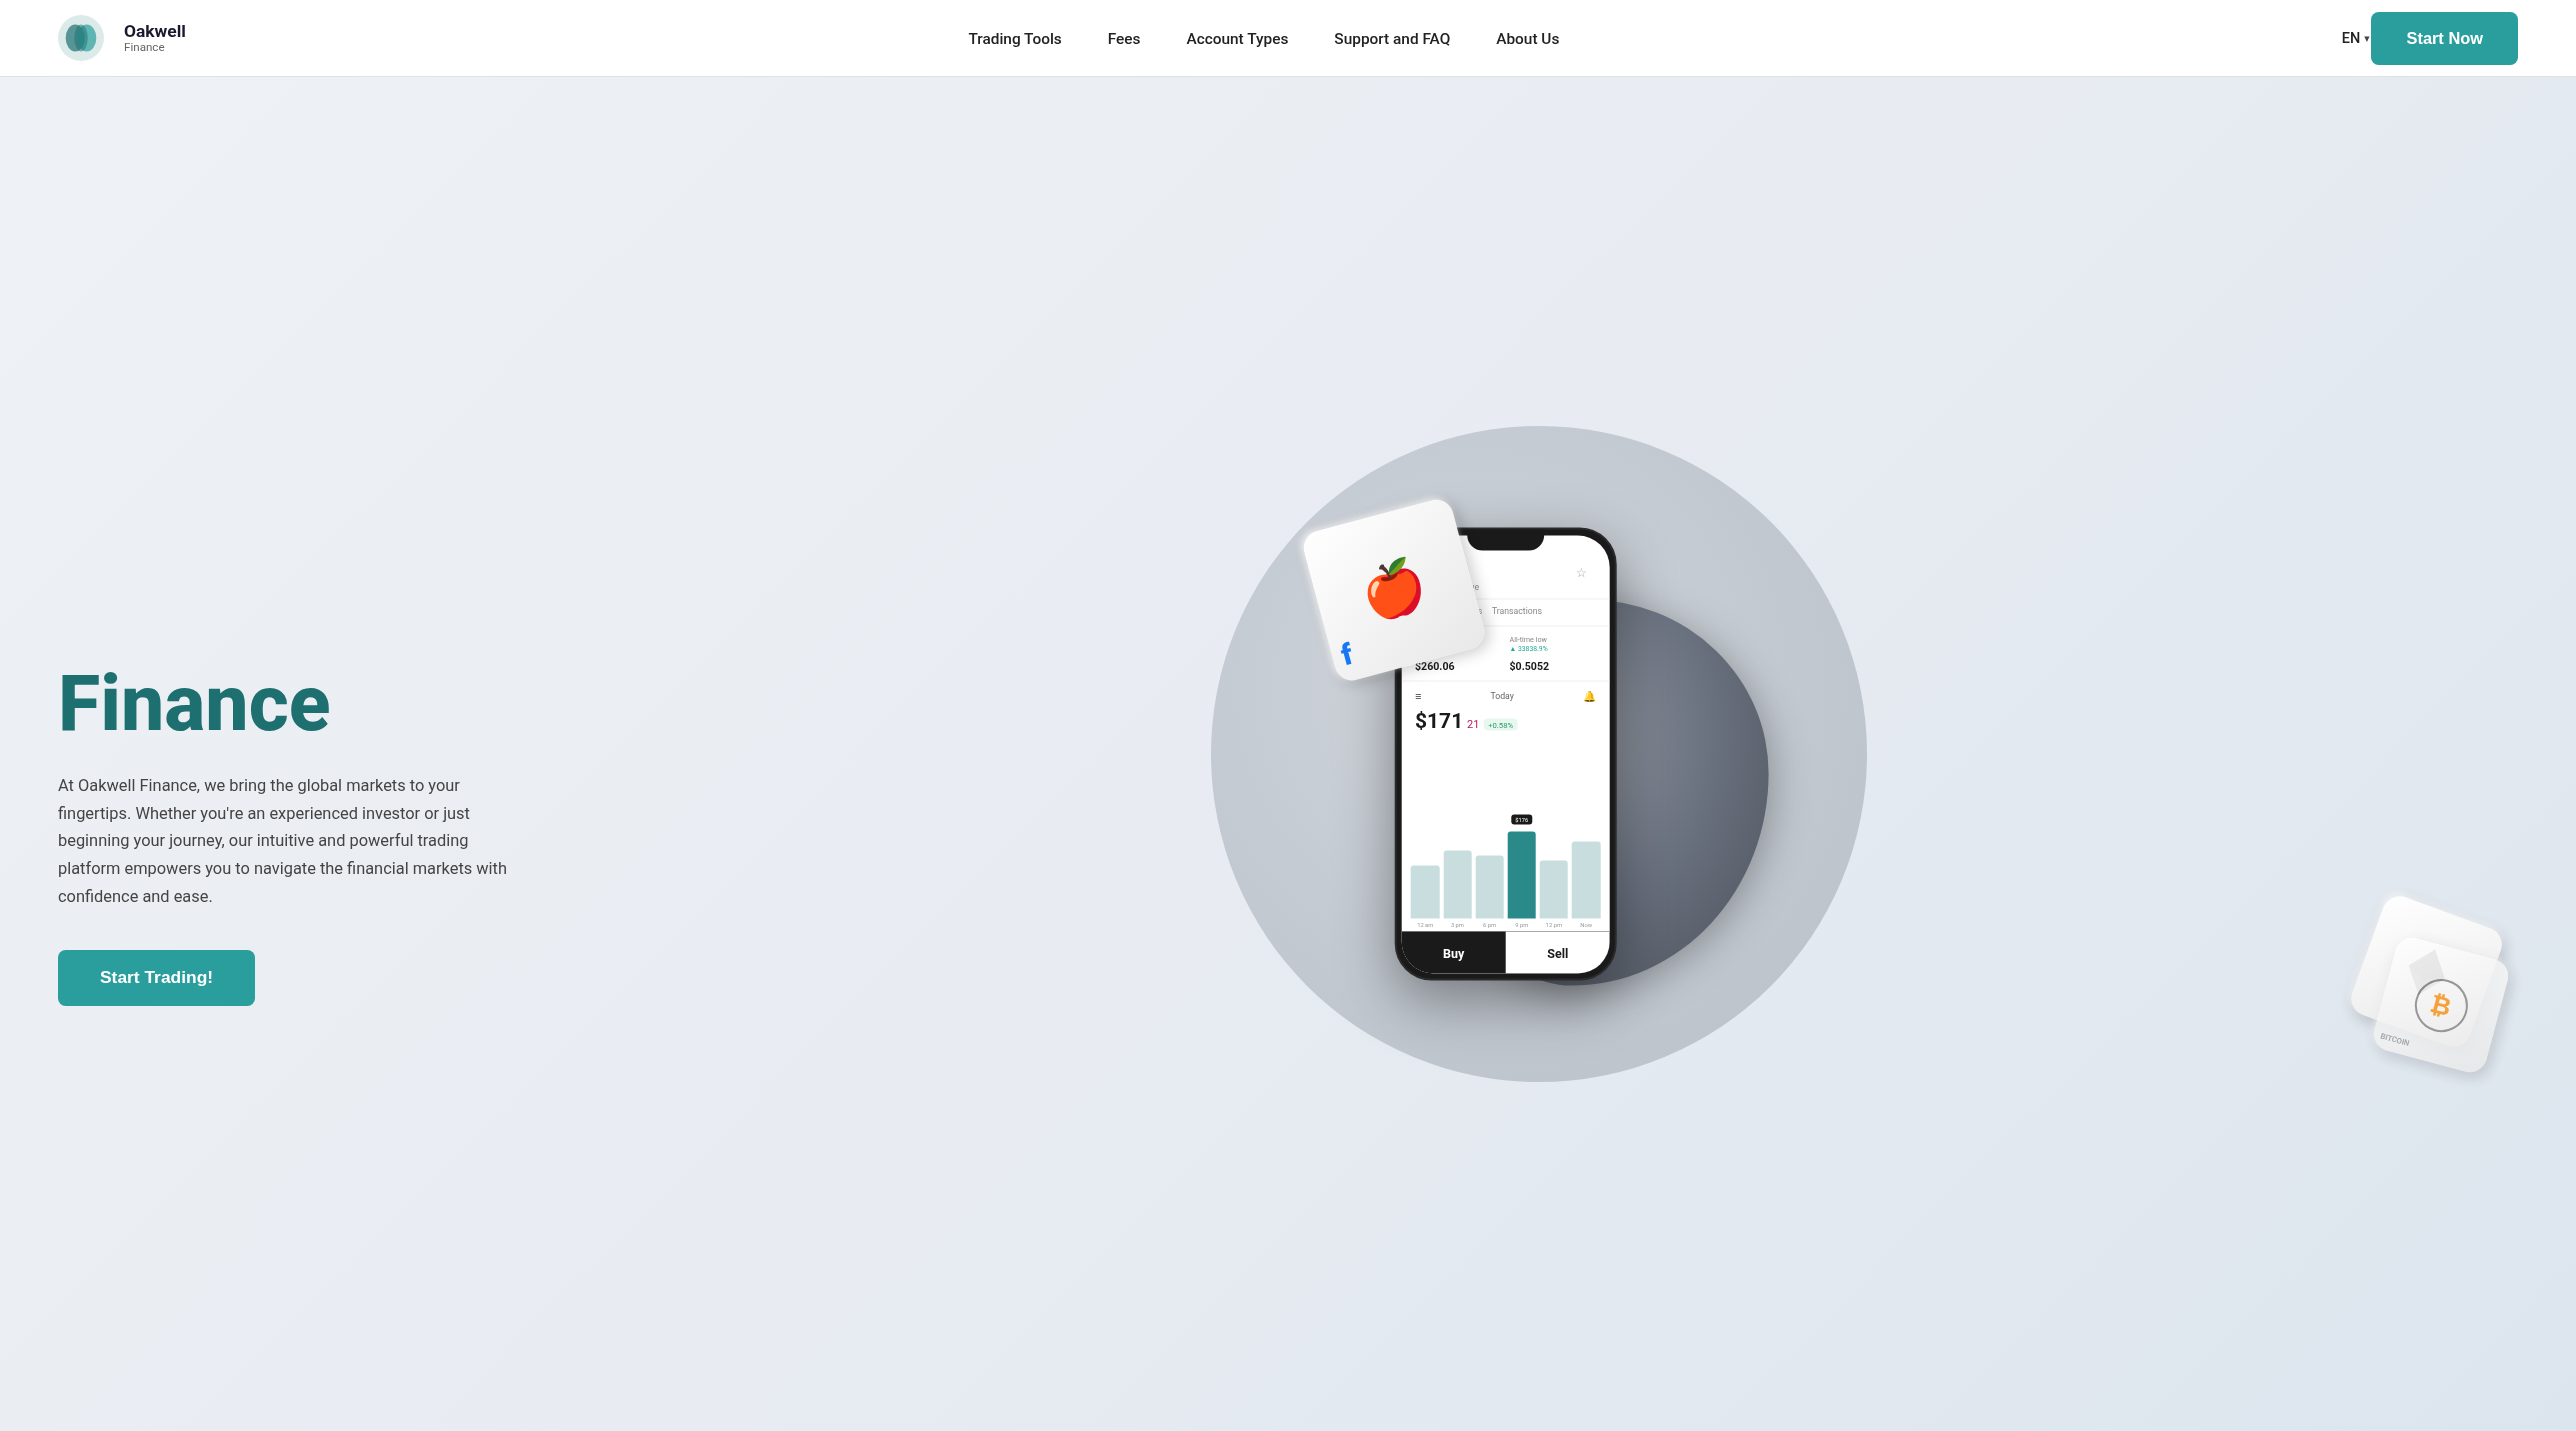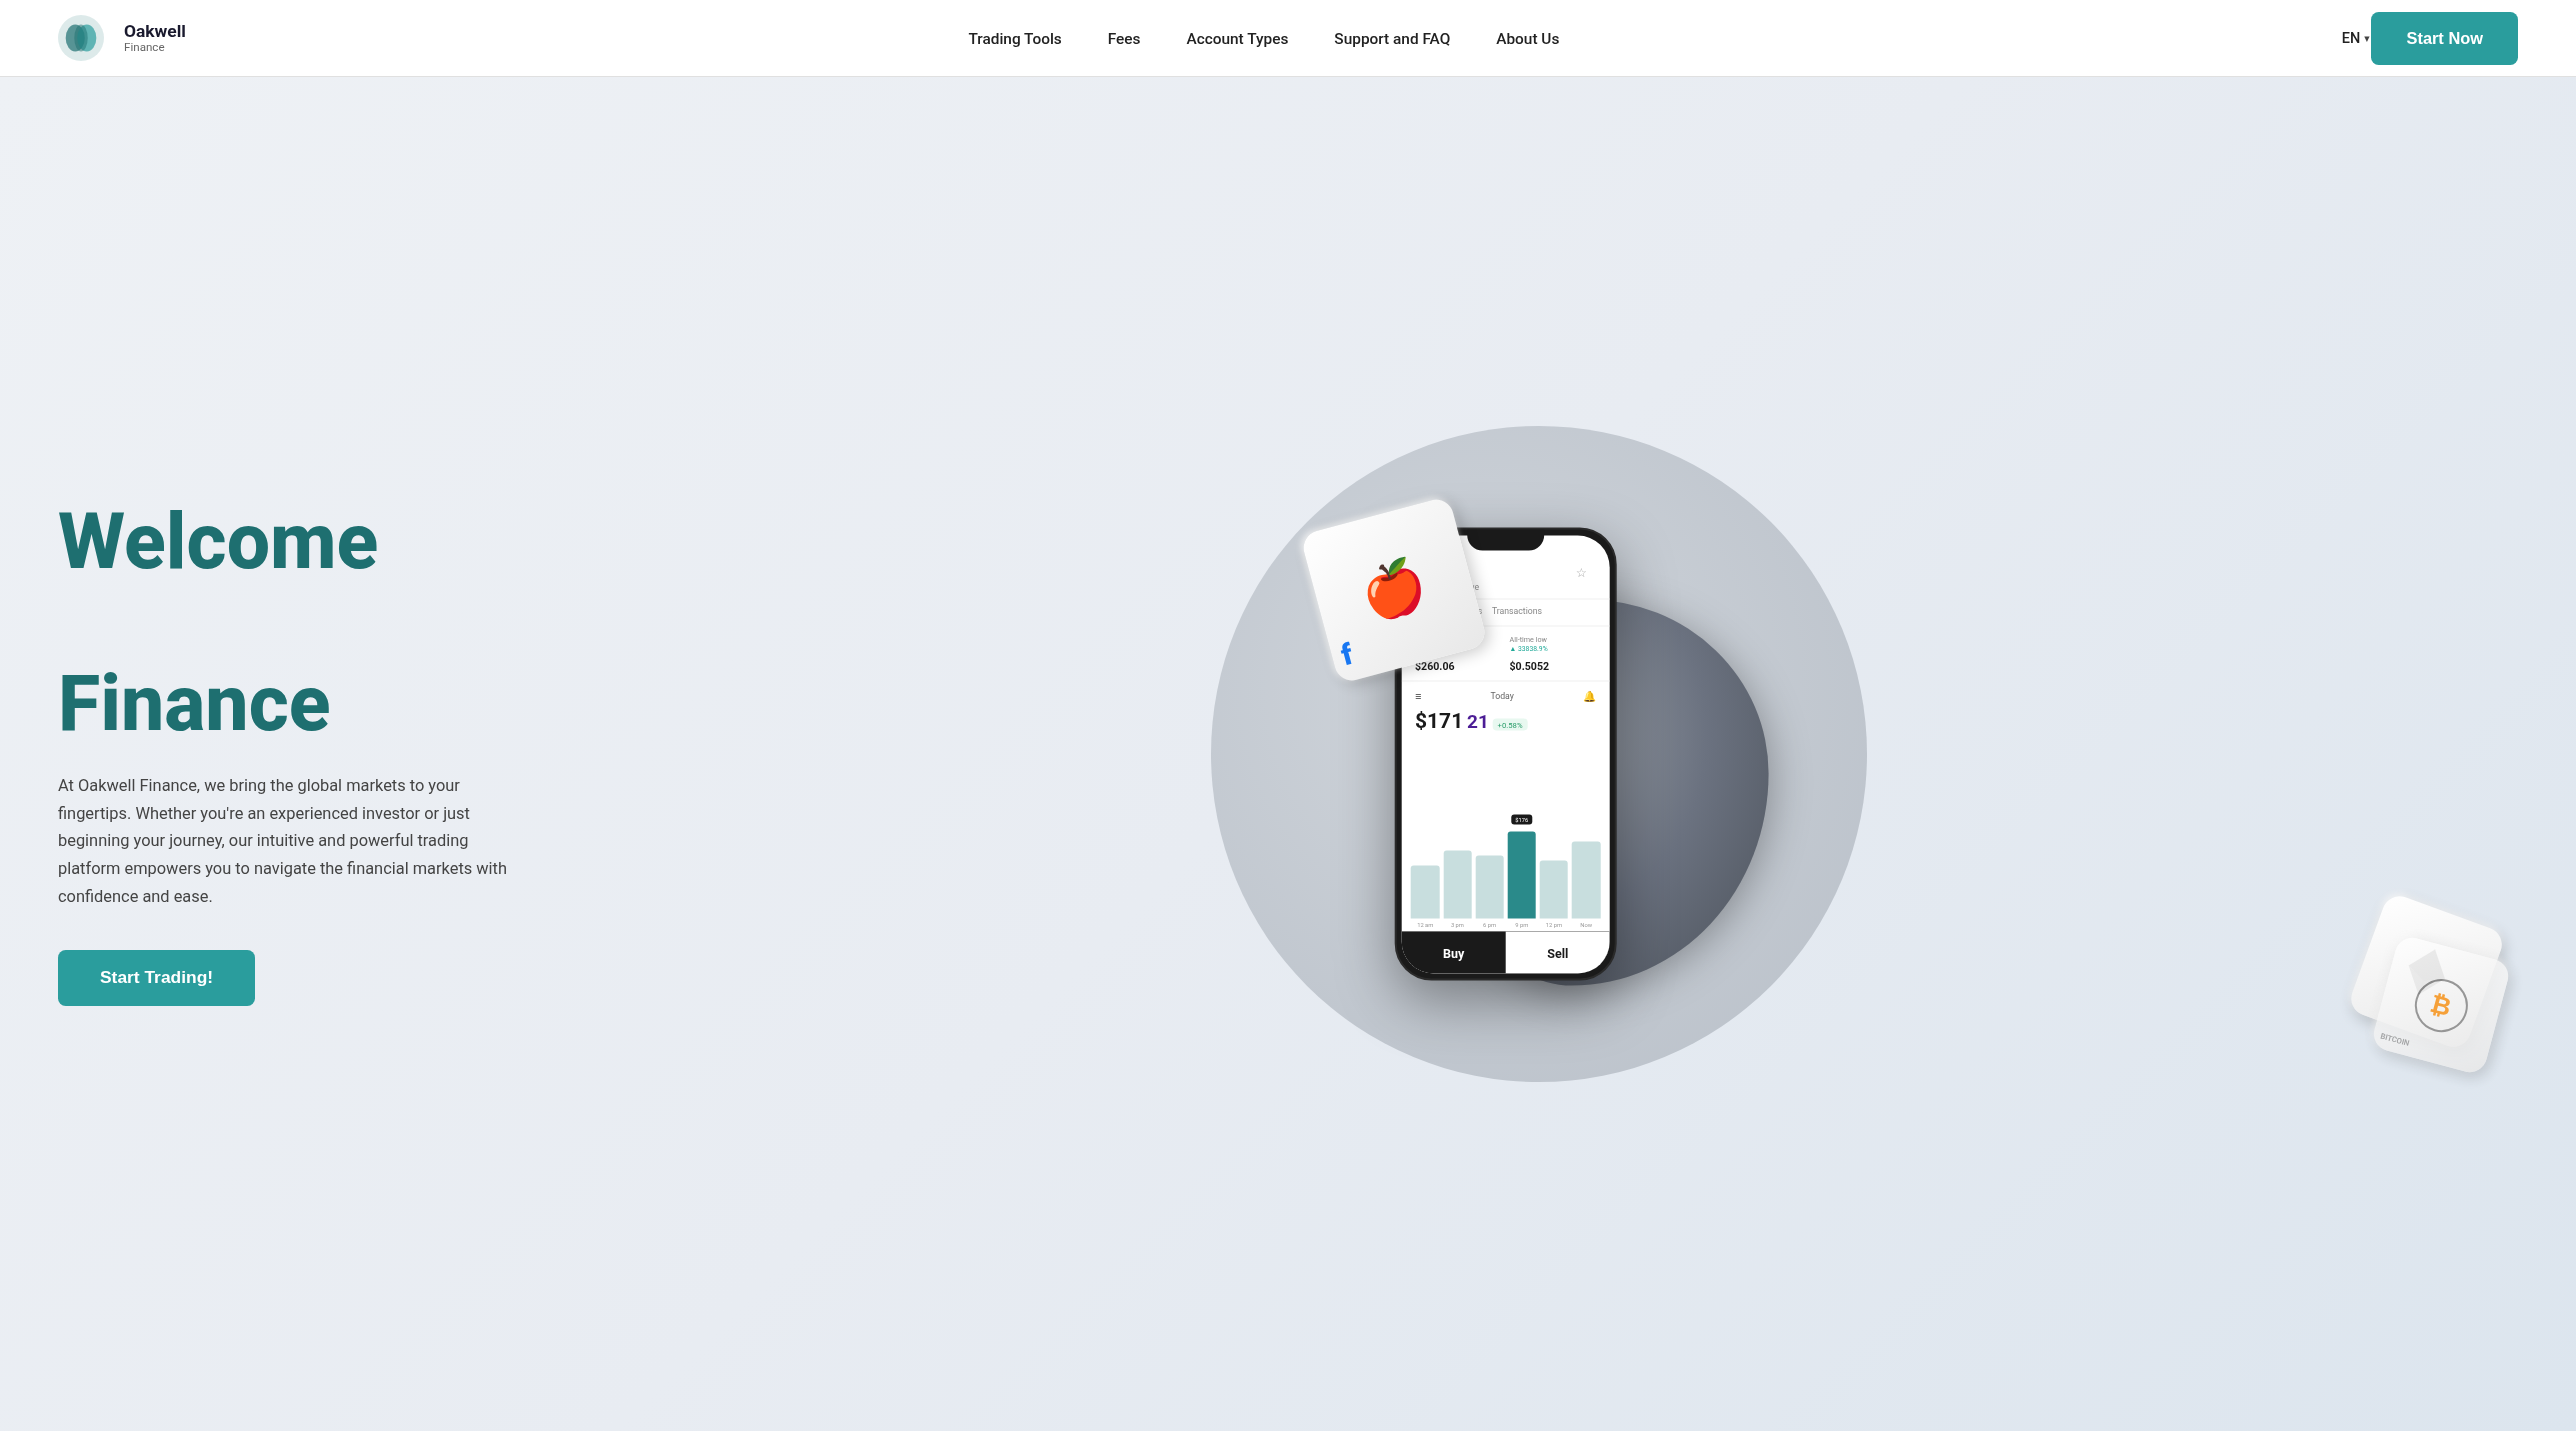--- a/index.html
+++ b/index.html
@@ -294,23 +294,23 @@
       align-items: baseline;
       gap: 3.9px;
     }
     .main-price-value {
       font-size: 21px;
       font-weight: 700;
       color: #1a1a1a;
       text-align: right;
     }
     .main-price-cents {
-      font-size: 19px;
-      font-weight: 700;
-      color: #4c1d95;
+      font-size: 11px;
+      font-weight: 400;
+      color: #be185d;
     }
     .price-change-badge {
       font-size: 7.7px;
       color: #2a9d6a;
       background: #e8f8f0;
       padding: 1.9px 4.8px;
       border-radius: 3.9px;
     }
     
     .phone-chart {
@@ -456,21 +456,21 @@
       <span class="chevron-icon">▾</span>
     </div>
     <button class="btn-start-now">Start Now</button>
   </div>
 </nav>
 
 <section class="hero">
 
   <div class="hero-left">
     <h1 class="hero-title">
-      <span>Welcome</span><br>
+      <br>
       <br>
       <span>Finance</span>
     </h1>
     <p class="hero-desc">At Oakwell Finance, we bring the global markets to your fingertips. Whether you're an experienced investor or just beginning your journey, our intuitive and powerful trading platform empowers you to navigate the financial markets with confidence and ease.</p>
     <button class="btn-start-trading">Start Trading!</button>
   </div>
 
   <div class="hero-right">
 
     <div class="hero-circle"></div>

